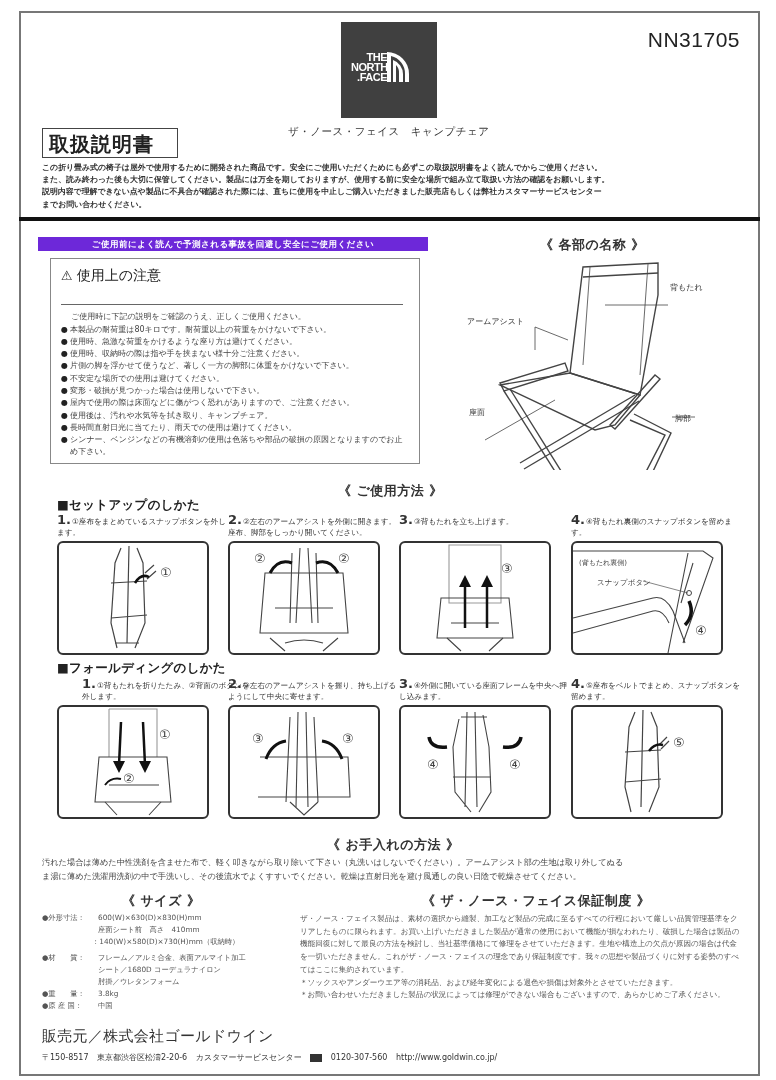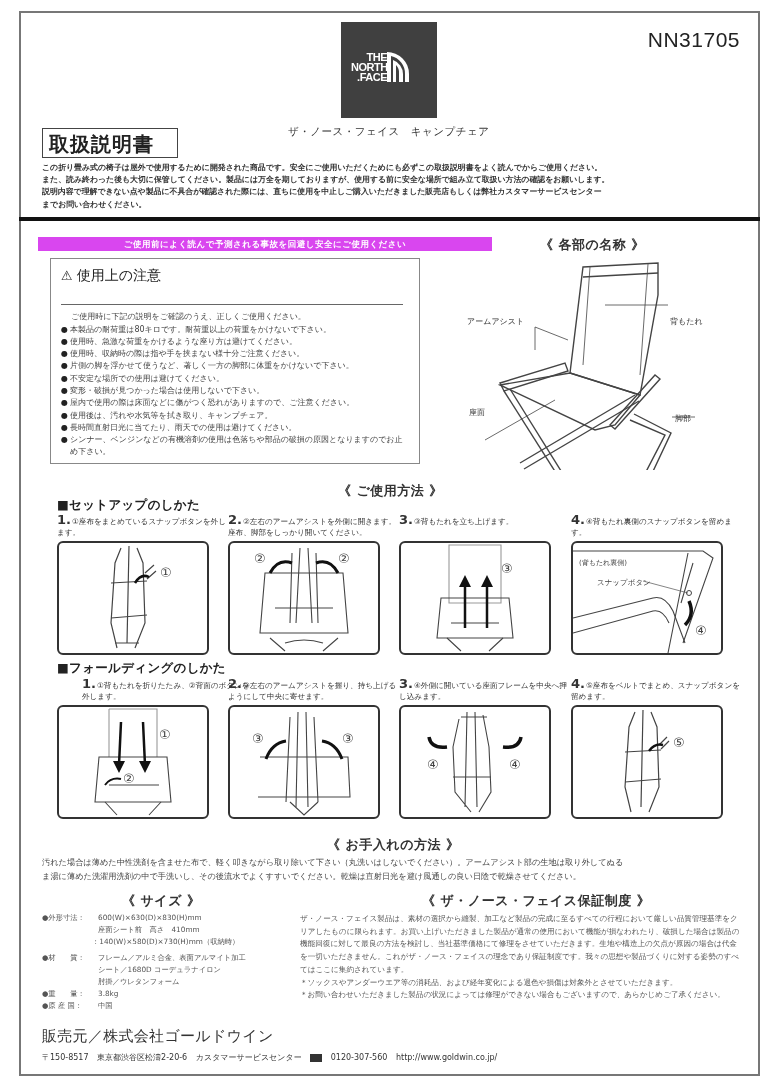--- a/index.html
+++ b/index.html
@@ -8,21 +8,21 @@
   .abs { position: absolute; }
   .frame { left: 19px; top: 11px; width: 741px; height: 1065px; border: 2px solid #777; }
   .logo { left: 341px; top: 22px; width: 96px; height: 96px; background: #404040; color: #fff; }
   .logo .txt { position: absolute; left: 10px; top: 30px; font-family: "Liberation Sans", sans-serif; font-weight: bold; font-size: 11px; line-height: 10px; text-align: right; width: 36px; letter-spacing: -0.5px; }
   .logo svg { position: absolute; left: 46px; top: 30px; }
   .model { right: 36px; top: 28px; font-family: "Liberation Sans", sans-serif; font-size: 21px; color: #222; letter-spacing: 0.5px; }
   .product { left: 288px; top: 125px; font-size: 10.5px; color: #333; letter-spacing: 0.5px; }
   .title-box { left: 42px; top: 128px; width: 136px; height: 30px; border: 1.5px solid #444; font-size: 20px; font-weight: bold; padding: 2px 6px; letter-spacing: 1px; }
   .intro { left: 42px; top: 162px; width: 700px; font-size: 7.9px; line-height: 12.2px; font-weight: bold; color: #333; }
   .rule { left: 19px; top: 217px; width: 741px; height: 4px; background: #111; }
-  .warn-bar { left: 38px; top: 237px; width: 454px; height: 14px; background: #d946ef; color: #fff; font-size: 8.5px; font-weight: bold; text-align: center; line-height: 14px; letter-spacing: 0.5px; }
+  .warn-bar { left: 38px; top: 237px; width: 390px; height: 14px; background: #6d28d9; color: #fff; font-size: 8.5px; font-weight: bold; text-align: center; line-height: 14px; letter-spacing: 0.5px; }
   .caution-box { left: 50px; top: 258px; width: 370px; height: 206px; border: 1.5px solid #888; padding: 8px 10px; }
   .caution-title { font-size: 14px; font-weight: normal; border-bottom: 1.5px solid #666; padding-bottom: 19px; margin-right: 6px; }
   .caution-title .tri { font-size: 13px; margin-right: 4px; }
   .caution-lead { font-size: 8px; line-height: 12.5px; margin-top: 6px; padding-left: 10px; color: #444; }
   .caution-list { list-style: none; font-size: 8px; line-height: 12.3px; color: #444; }
   .caution-list li { padding-left: 9px; position: relative; }
   .caution-list li::before { content: "●"; position: absolute; left: 0; top: 0; font-size: 8px; color: #222; }
   .sec-head { font-size: 13px; font-weight: bold; color: #333; letter-spacing: 0.5px; }
   .part-label { font-size: 8px; color: #333; }
   .sub-head { font-size: 12.5px; font-weight: bold; color: #222; letter-spacing: 0.3px; }
@@ -103,21 +103,21 @@
     <path d="M194 159 L231 178 L200 244"></path>
   </g>
   <g stroke="#444" stroke-width="0.8">
     <line x1="165" y1="50" x2="228" y2="50"></line>
     <line x1="95" y1="72" x2="95" y2="95"></line>
     <line x1="95" y1="72" x2="128" y2="85"></line>
     <line x1="45" y1="185" x2="115" y2="145"></line>
     <line x1="232" y1="162" x2="255" y2="162"></line>
   </g>
 </svg>
-<div class="abs part-label" style="left:670px;top:316px;">背もたれ</div>
+<div class="abs part-label" style="left:670px;top:282px;">背もたれ</div>
 <div class="abs part-label" style="left:467px;top:316px;">アームアシスト</div>
 <div class="abs part-label" style="left:469px;top:407px;">座面</div>
 <div class="abs part-label" style="left:675px;top:413px;">脚部</div>
 
 <div class="abs sec-head" style="left:338px;top:482px;">《 ご使用方法 》</div>
 <div class="abs sub-head" style="left:57px;top:497px;">■セットアップのしかた</div>
 
 <div class="abs step-cap" style="left:57px;top:514px;"><span class="num">1.</span><span>①座布をまとめているスナップボタンを外します。</span></div>
 <div class="abs step-cap" style="left:228px;top:514px;"><span class="num">2.</span><span>②左右のアームアシストを外側に開きます。座布、脚部をしっかり開いてください。</span></div>
 <div class="abs step-cap" style="left:399px;top:514px;"><span class="num">3.</span><span>③背もたれを立ち上げます。</span></div>

